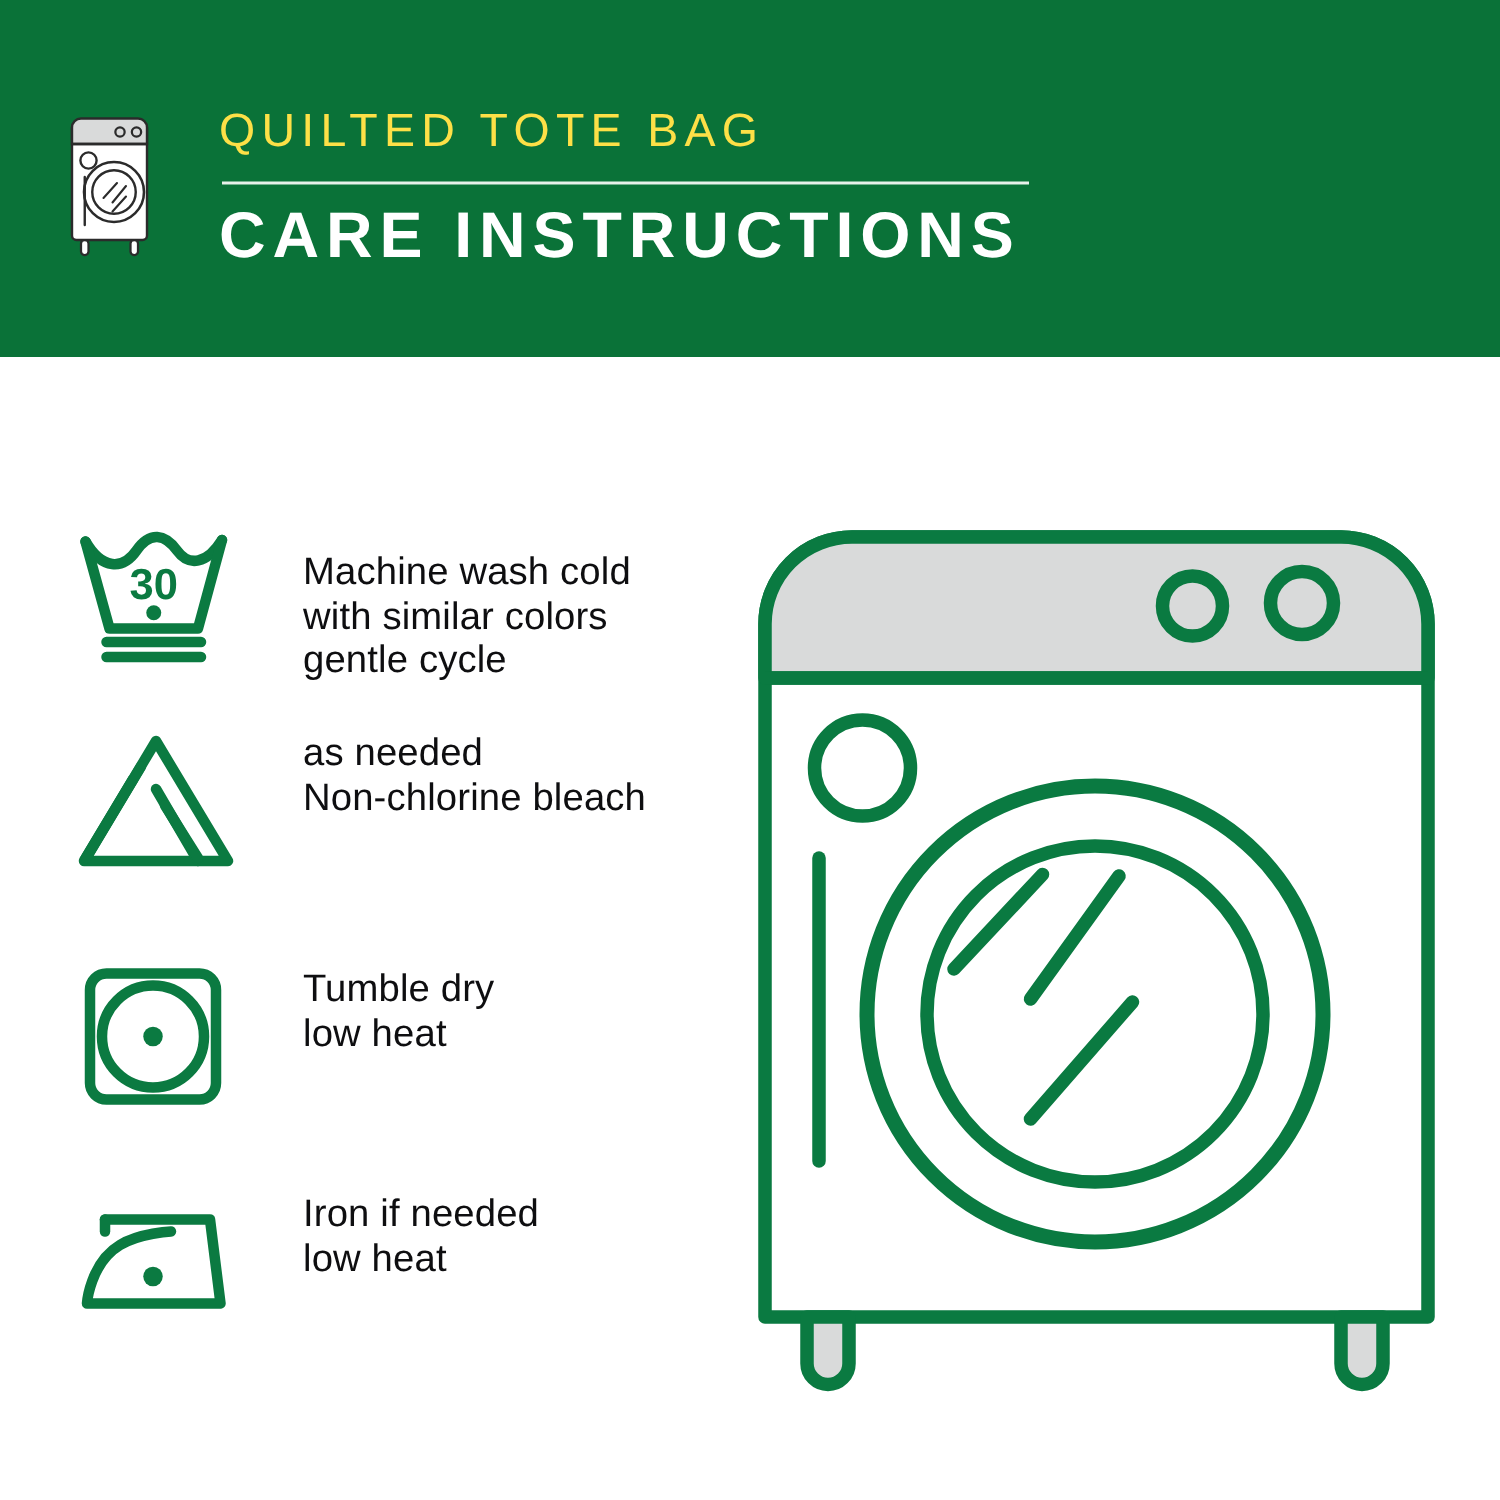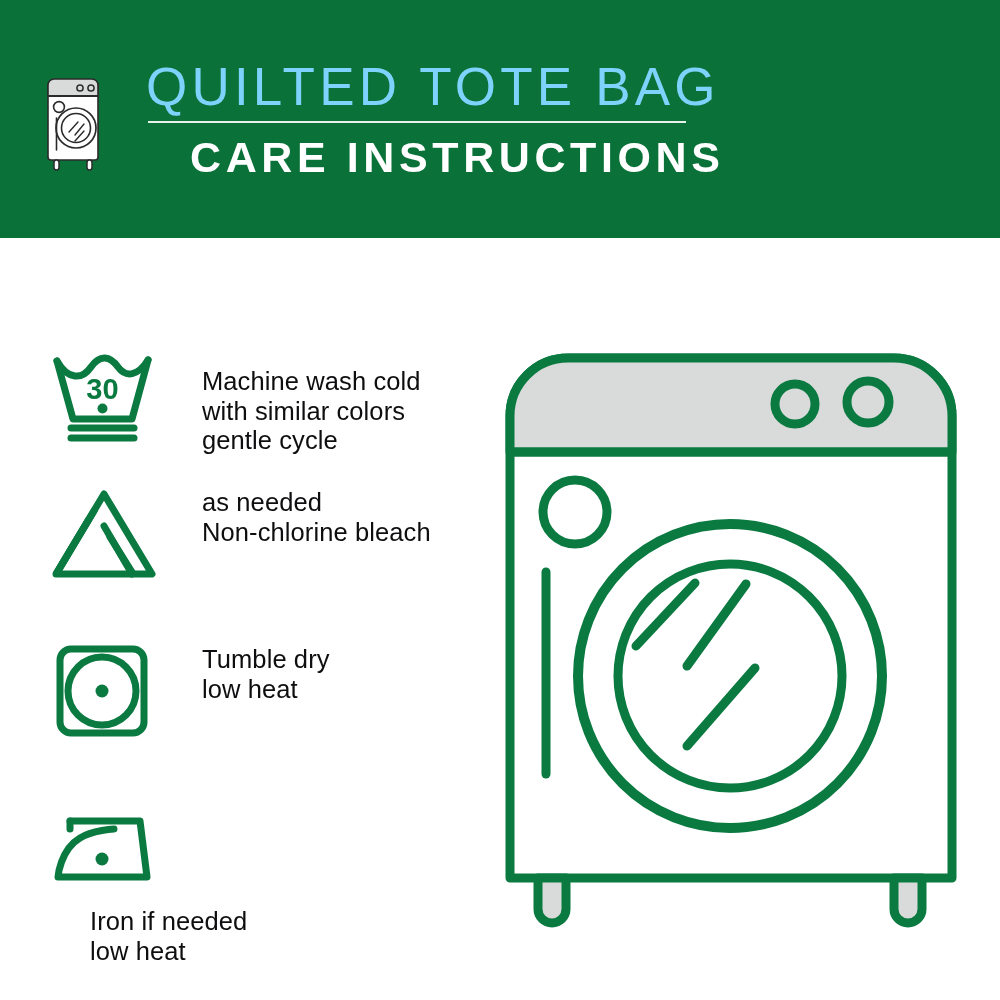--- a/index.html
+++ b/index.html
@@ -49,22 +49,22 @@
     margin-top: 4px;
   }
 
   .header-titles {
     margin-left: 36px;
     display: flex;
     flex-direction: column;
   }
 
   .title-main {
-    color: #7dd3fc;
-    font-size: 53px;
+    color: #fde047;
+    font-size: 31px;
     line-height: 50px;
     letter-spacing: 4.2px;
     font-weight: 300;
     white-space: nowrap;
     font-family: "Liberation Sans", sans-serif;
   }
 
   .title-divider {
     height: 2px;
     background: #e8f1ea;
@@ -73,21 +73,20 @@
   }
 
   .title-sub {
     color: #ffffff;
     font-size: 43px;
     line-height: 50px;
     letter-spacing: 4.6px;
     font-weight: 700;
     white-space: nowrap;
     font-family: "Liberation Sans", sans-serif;
-    margin-left: 44px;
   }
 
   
   .care-list {
     position: absolute;
     left: 0;
     top: 238px;
     width: 470px;
     height: 762px;
   }
@@ -95,21 +94,21 @@
   .care-row {
     position: absolute;
     left: 48px;
     display: flex;
     align-items: flex-start;
   }
 
   .care-row.r0 { top: 108px; }
   .care-row.r1 { top: 248px; }
   .care-row.r2 { top: 405px; }
-  .care-row.r3 { top: 555px; flex-direction: column; }
+  .care-row.r3 { top: 555px; }
 
   .care-symbol {
     width: 112px;
     flex: 0 0 112px;
     display: flex;
     align-items: center;
     justify-content: flex-start;
   }
 
   .care-text {

